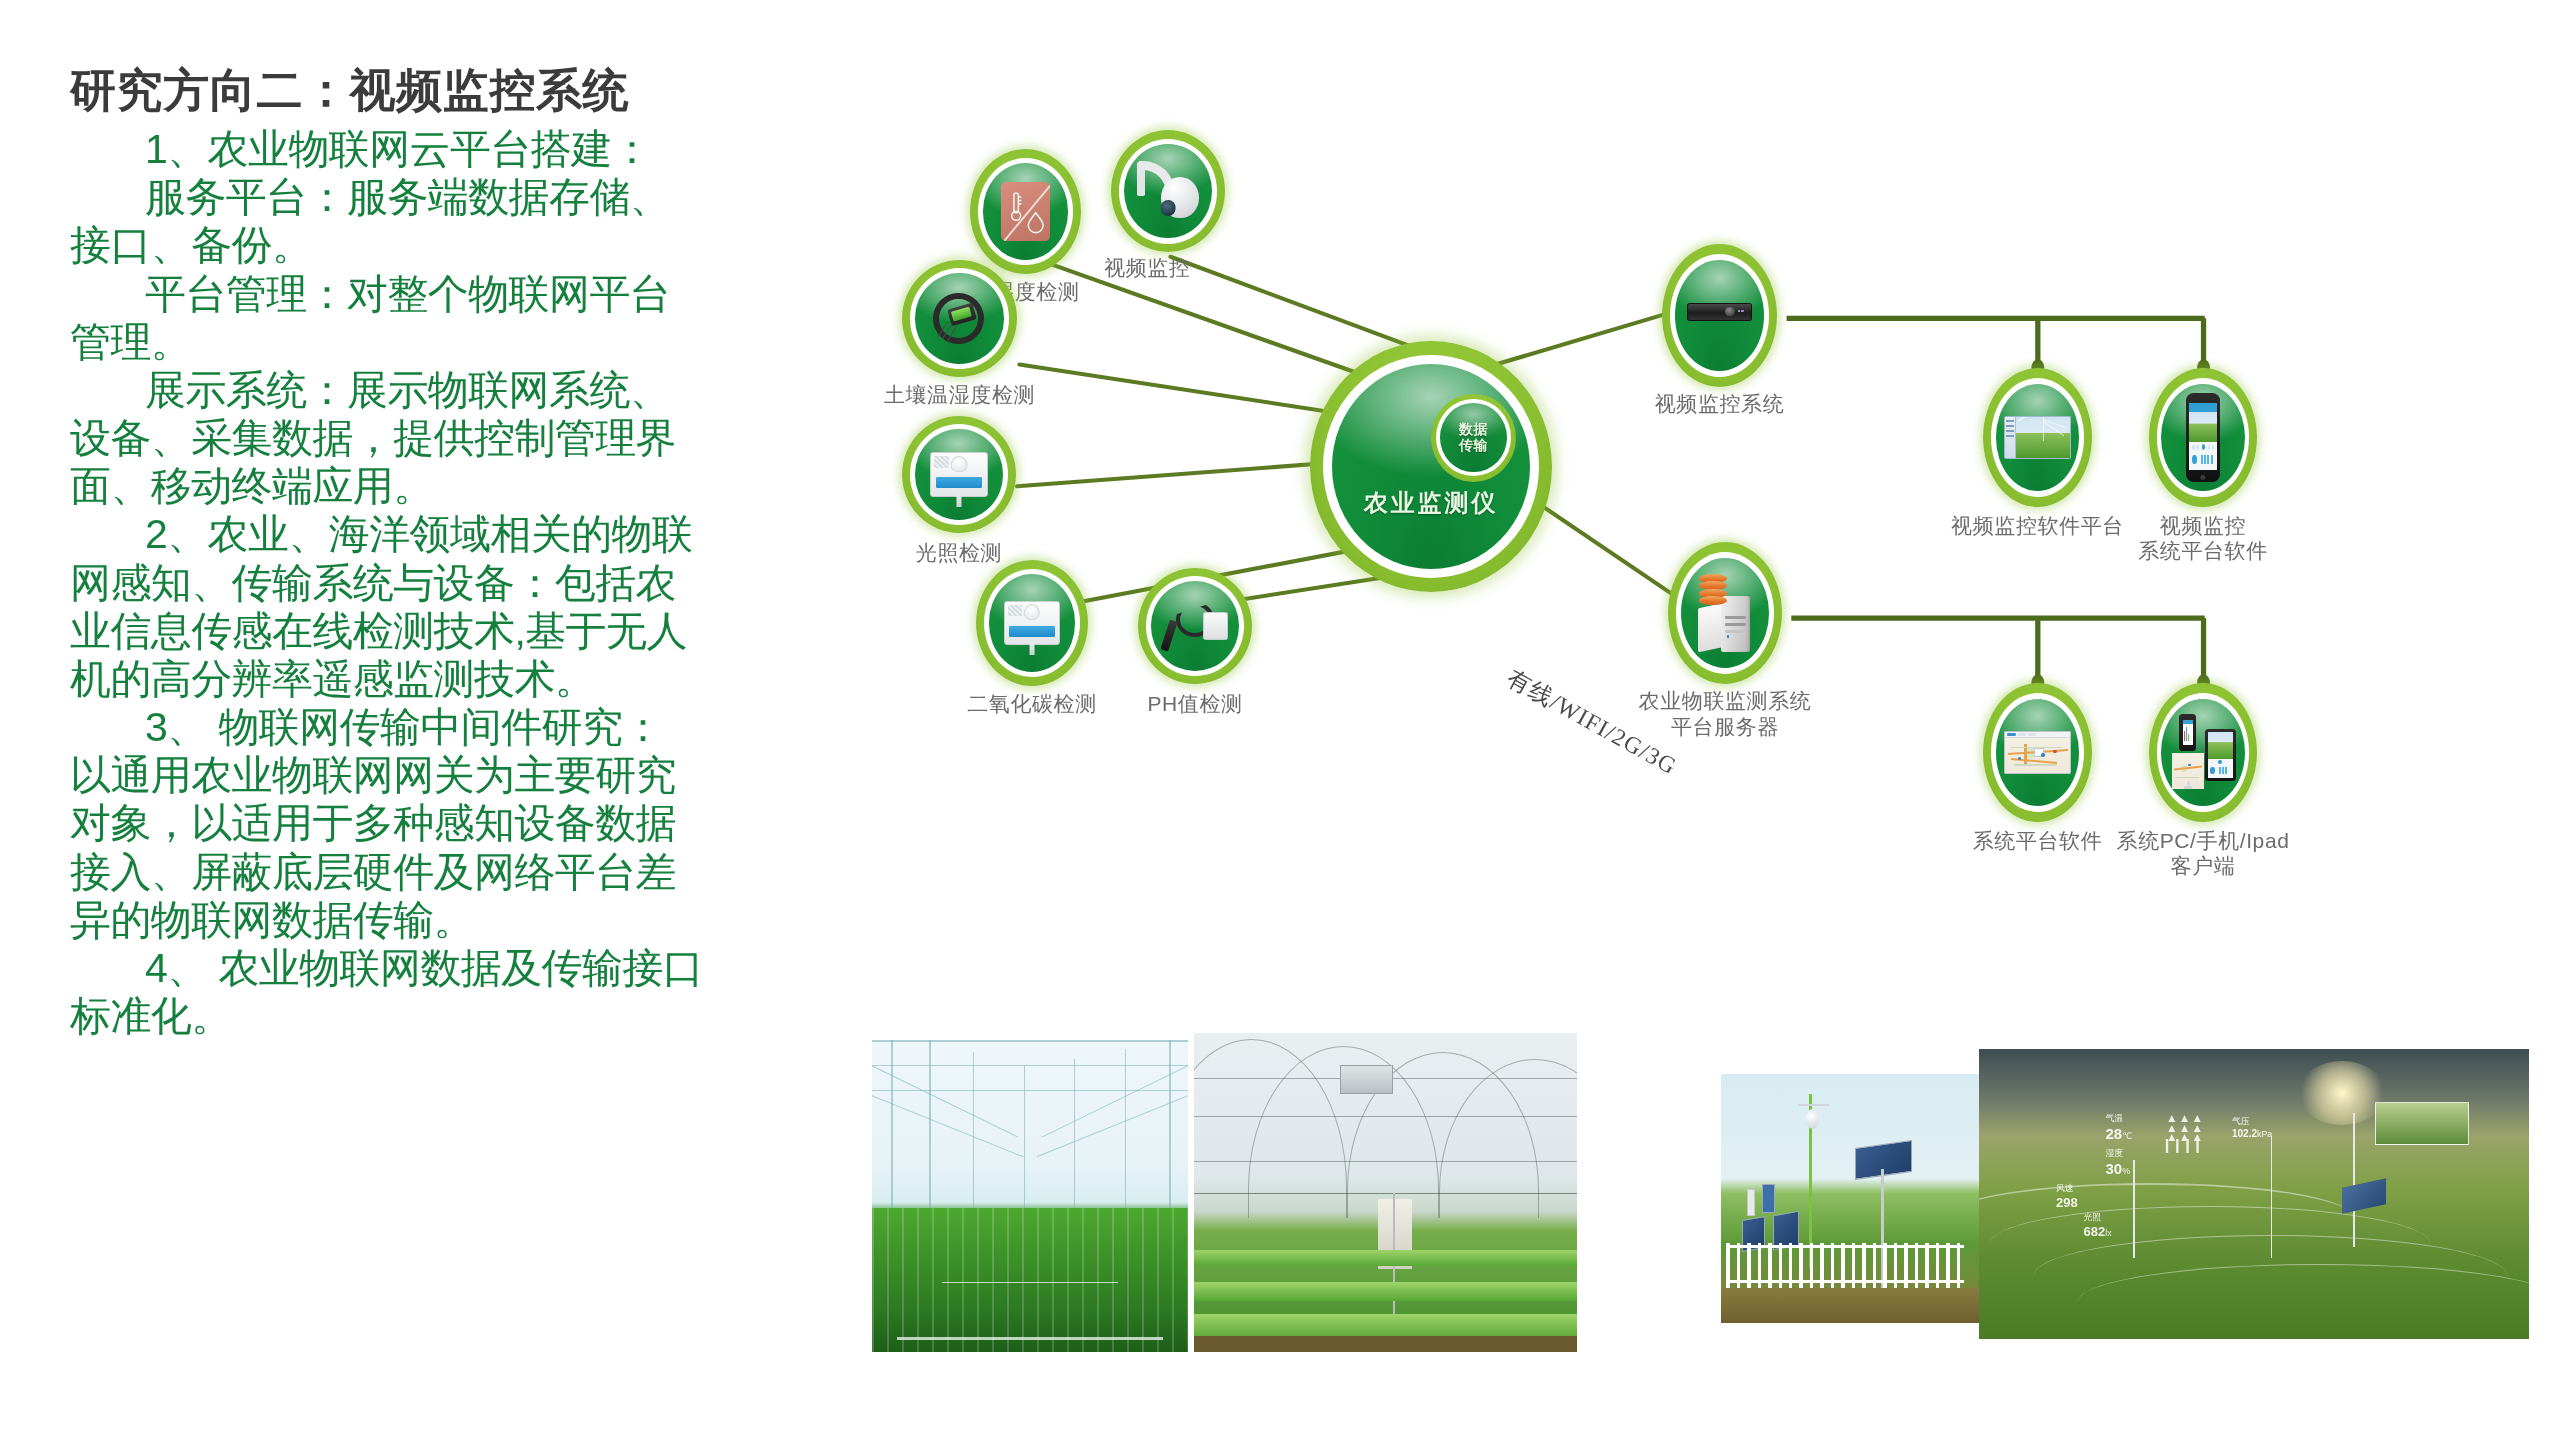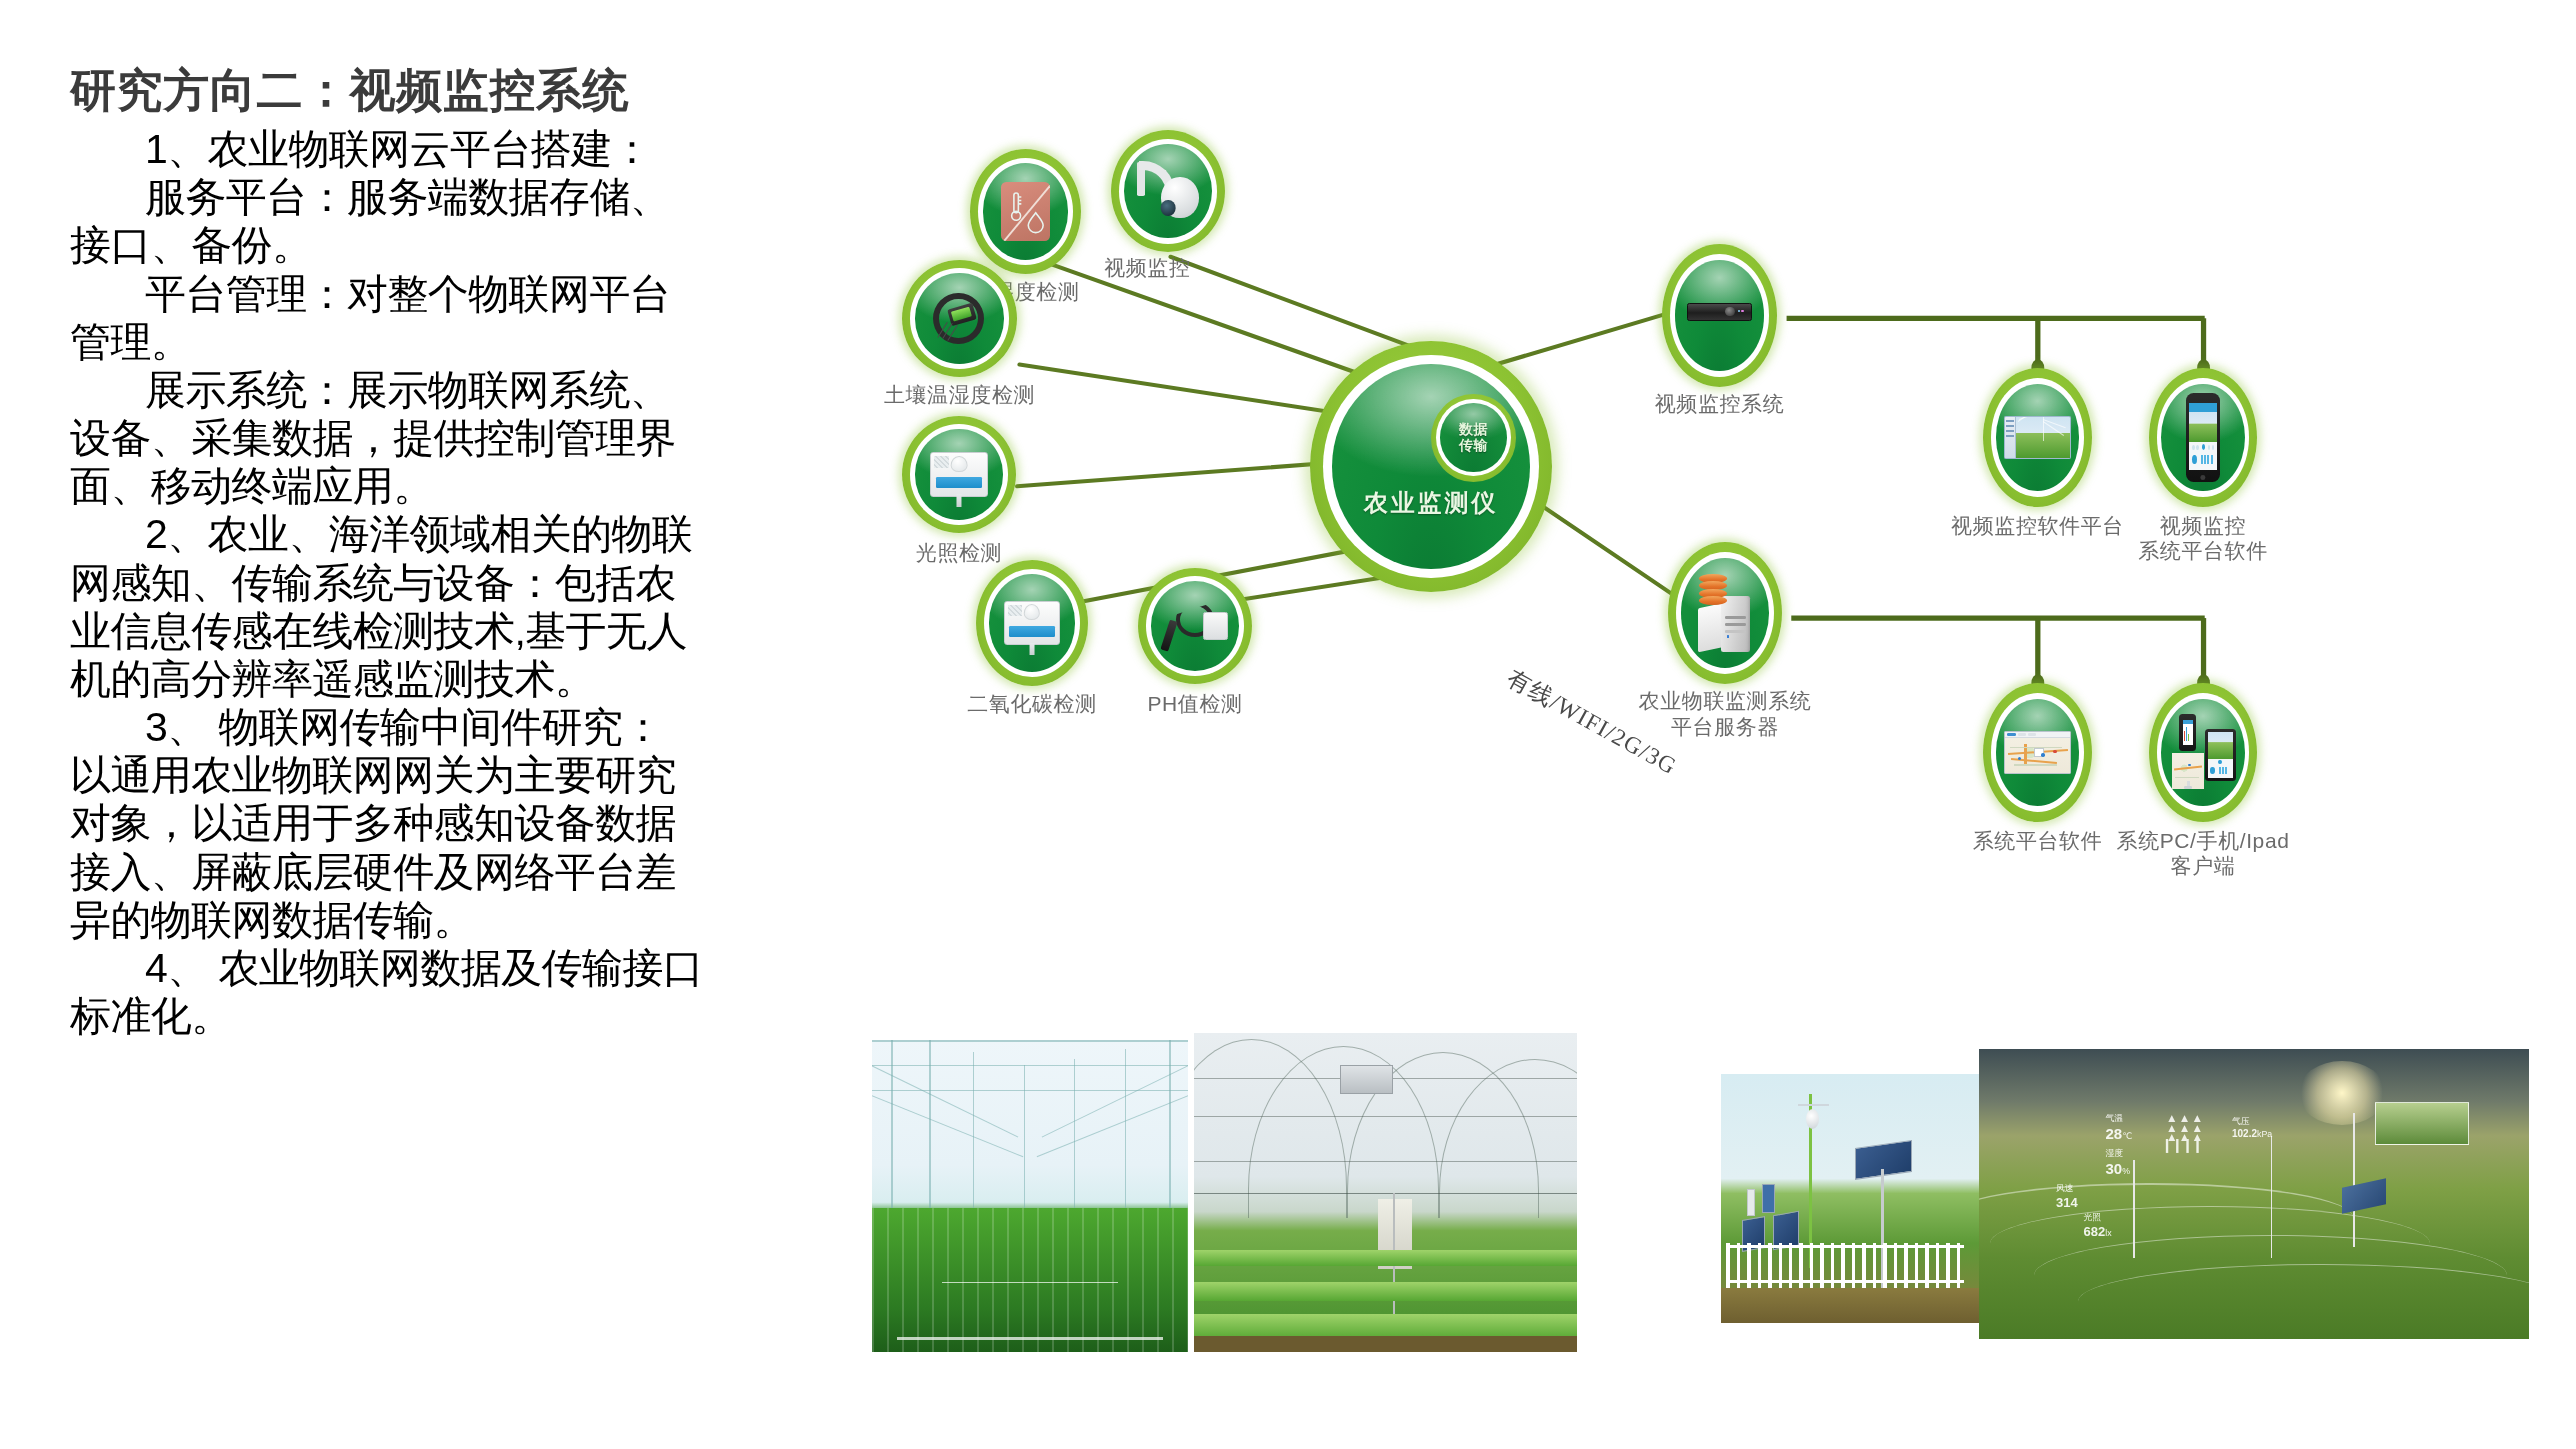--- a/index.html
+++ b/index.html
@@ -16,21 +16,21 @@
   
   #text-col{
     position:absolute;left:70px;top:64px;width:802px;
   }
   #slide-title{
     font-size:46px;font-weight:bold;color:#3b3b3b;
     letter-spacing:0.6px;line-height:1.15;
     white-space:nowrap;
   }
   .body-line{
-    font-size:41px;color:#000000;line-height:1.175;
+    font-size:41px;color:#15803d;line-height:1.175;
     white-space:nowrap;letter-spacing:-0.6px;
   }
   .indent{padding-left:75px;}
   #body-block{margin-top:8.2px;}
 
   
   #diagram{
     position:absolute;left:866px;top:135px;width:1710px;height:890px;
   }
   #diagram svg.wires{position:absolute;left:0;top:0;width:1710px;height:890px;}
@@ -798,21 +798,21 @@
         <div class="ridge" style="left:10%;top:64%;width:86%;height:28%"></div>
         <div class="ridge" style="left:18%;top:74%;width:88%;height:26%"></div>
         <div class="mast" style="left:28%;top:38%;height:34%"></div>
         <div class="mast" style="left:53%;top:30%;height:42%"></div>
         <div class="mast" style="left:68%;top:22%;height:46%"></div>
         <div class="thumb" style="left:72%;top:18%;width:17%;height:15%"></div>
         <div class="arrows" style="left:34%;top:22%">▲▲▲<br>▲▲▲<br>▲▲▲<br>▎▎▎▎</div>
         <div class="hud" style="left:23%;top:22%">气温<br><b style="font-size:15px">28</b>℃</div>
         <div class="hud" style="left:23%;top:34%">湿度<br><b style="font-size:15px">30</b>%</div>
         <div class="hud" style="left:46%;top:23%">气压<br><b style="font-size:10px">102.2</b>kPa</div>
-        <div class="hud" style="left:14%;top:46%">风速<br><b style="font-size:13px">314</b></div>
+        <div class="hud" style="left:14%;top:46%">风速<br><b style="font-size:13px">298</b></div>
         <div class="hud" style="left:19%;top:56%">光照<br><b style="font-size:13px">682</b>lx</div>
         <div class="panel" style="position:absolute;left:66%;top:46%;width:8%;height:9%;
                     background:linear-gradient(135deg,#4a6e9c,#2a4a76);transform:skewY(-12deg)"></div>
       </div>
     </div>
 
   </div>
 
 </div>
 

